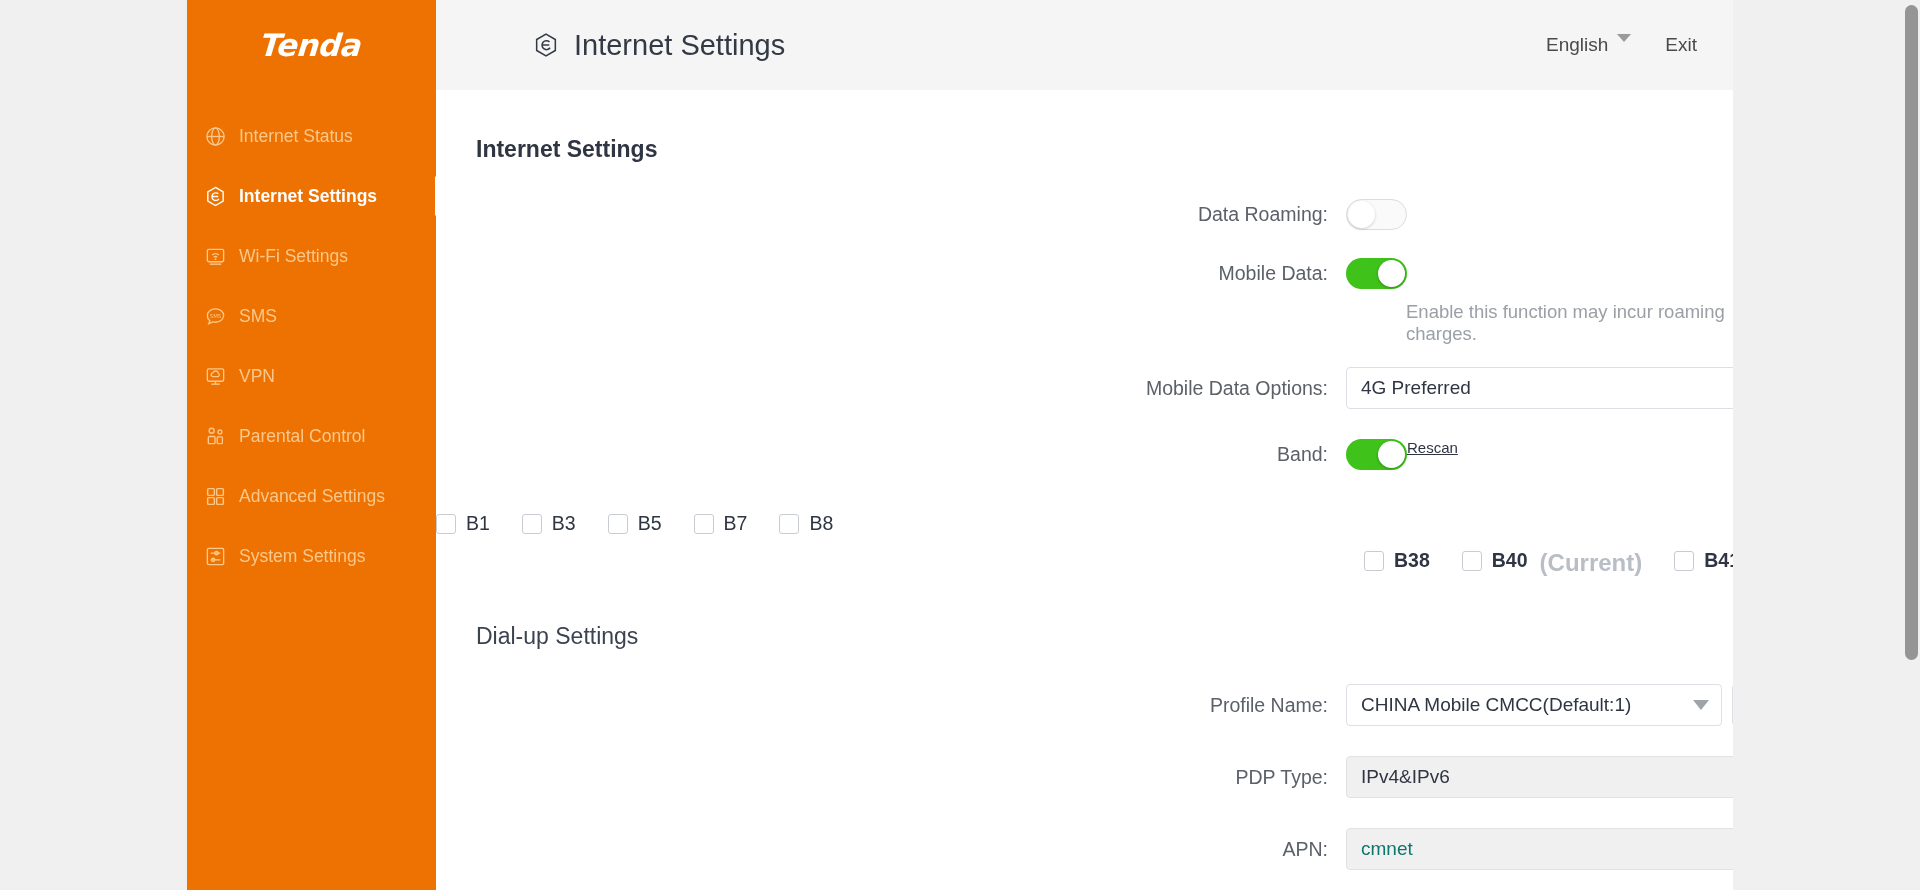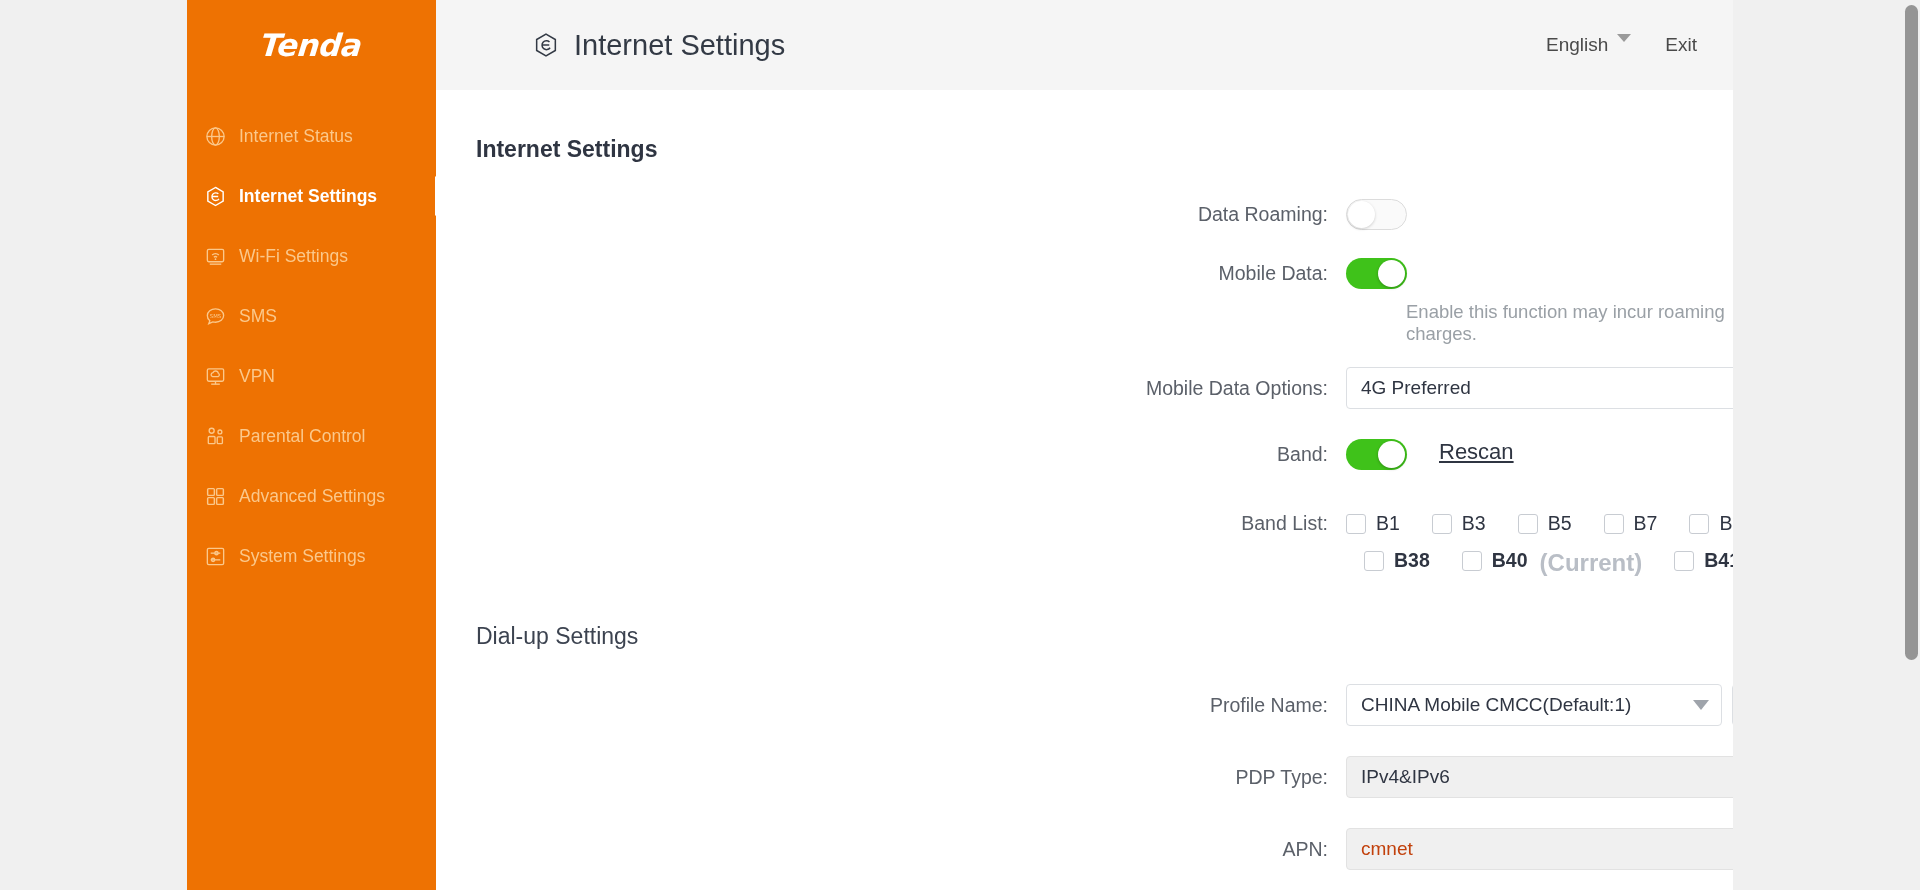--- a/index.html
+++ b/index.html
@@ -176,28 +176,27 @@
     border-right: 8px solid transparent;
     border-top: 10px solid #9fa4ab;
   }
   .input {
     width: 433px; height: 42px;
     border: 1px solid #e2e2e2;
     border-radius: 4px;
     background: #f0f0f0;
     display: flex; align-items: center;
     padding: 0 14px;
-    color: #c2410c;
+    color: #0f766e;
     font-size: 19px;
   }
 
   .link-btn {
-    margin-left: 32px;
     color: #2f3542;
-    font-size: 22px;
+    font-size: 15px;
     text-decoration: underline;
     cursor: pointer;
   }
 
   .btn {
     margin-left: 10px;
     height: 42px;
     padding: 0 24px;
     border: 1px solid #dcdfe3;
     border-radius: 4px;
@@ -405,21 +404,20 @@
       <div class="lbl">Band:</div>
       <div class="ctl">
         <div class="toggle on">
           <div class="knob"></div>
         </div>
         <span class="link-btn">Rescan</span>
       </div>
     </div>
 
     <div class="row bandrow" style="margin-top:42px">
-      <div class="lbl">Band List:</div>
       <div class="ctl">
         <span class="band">
           <span class="cbx"></span>
           <span class="bl">B1</span>
         </span>
         <span class="band">
           <span class="cbx"></span>
           <span class="bl">B3</span>
         </span>
         <span class="band">

